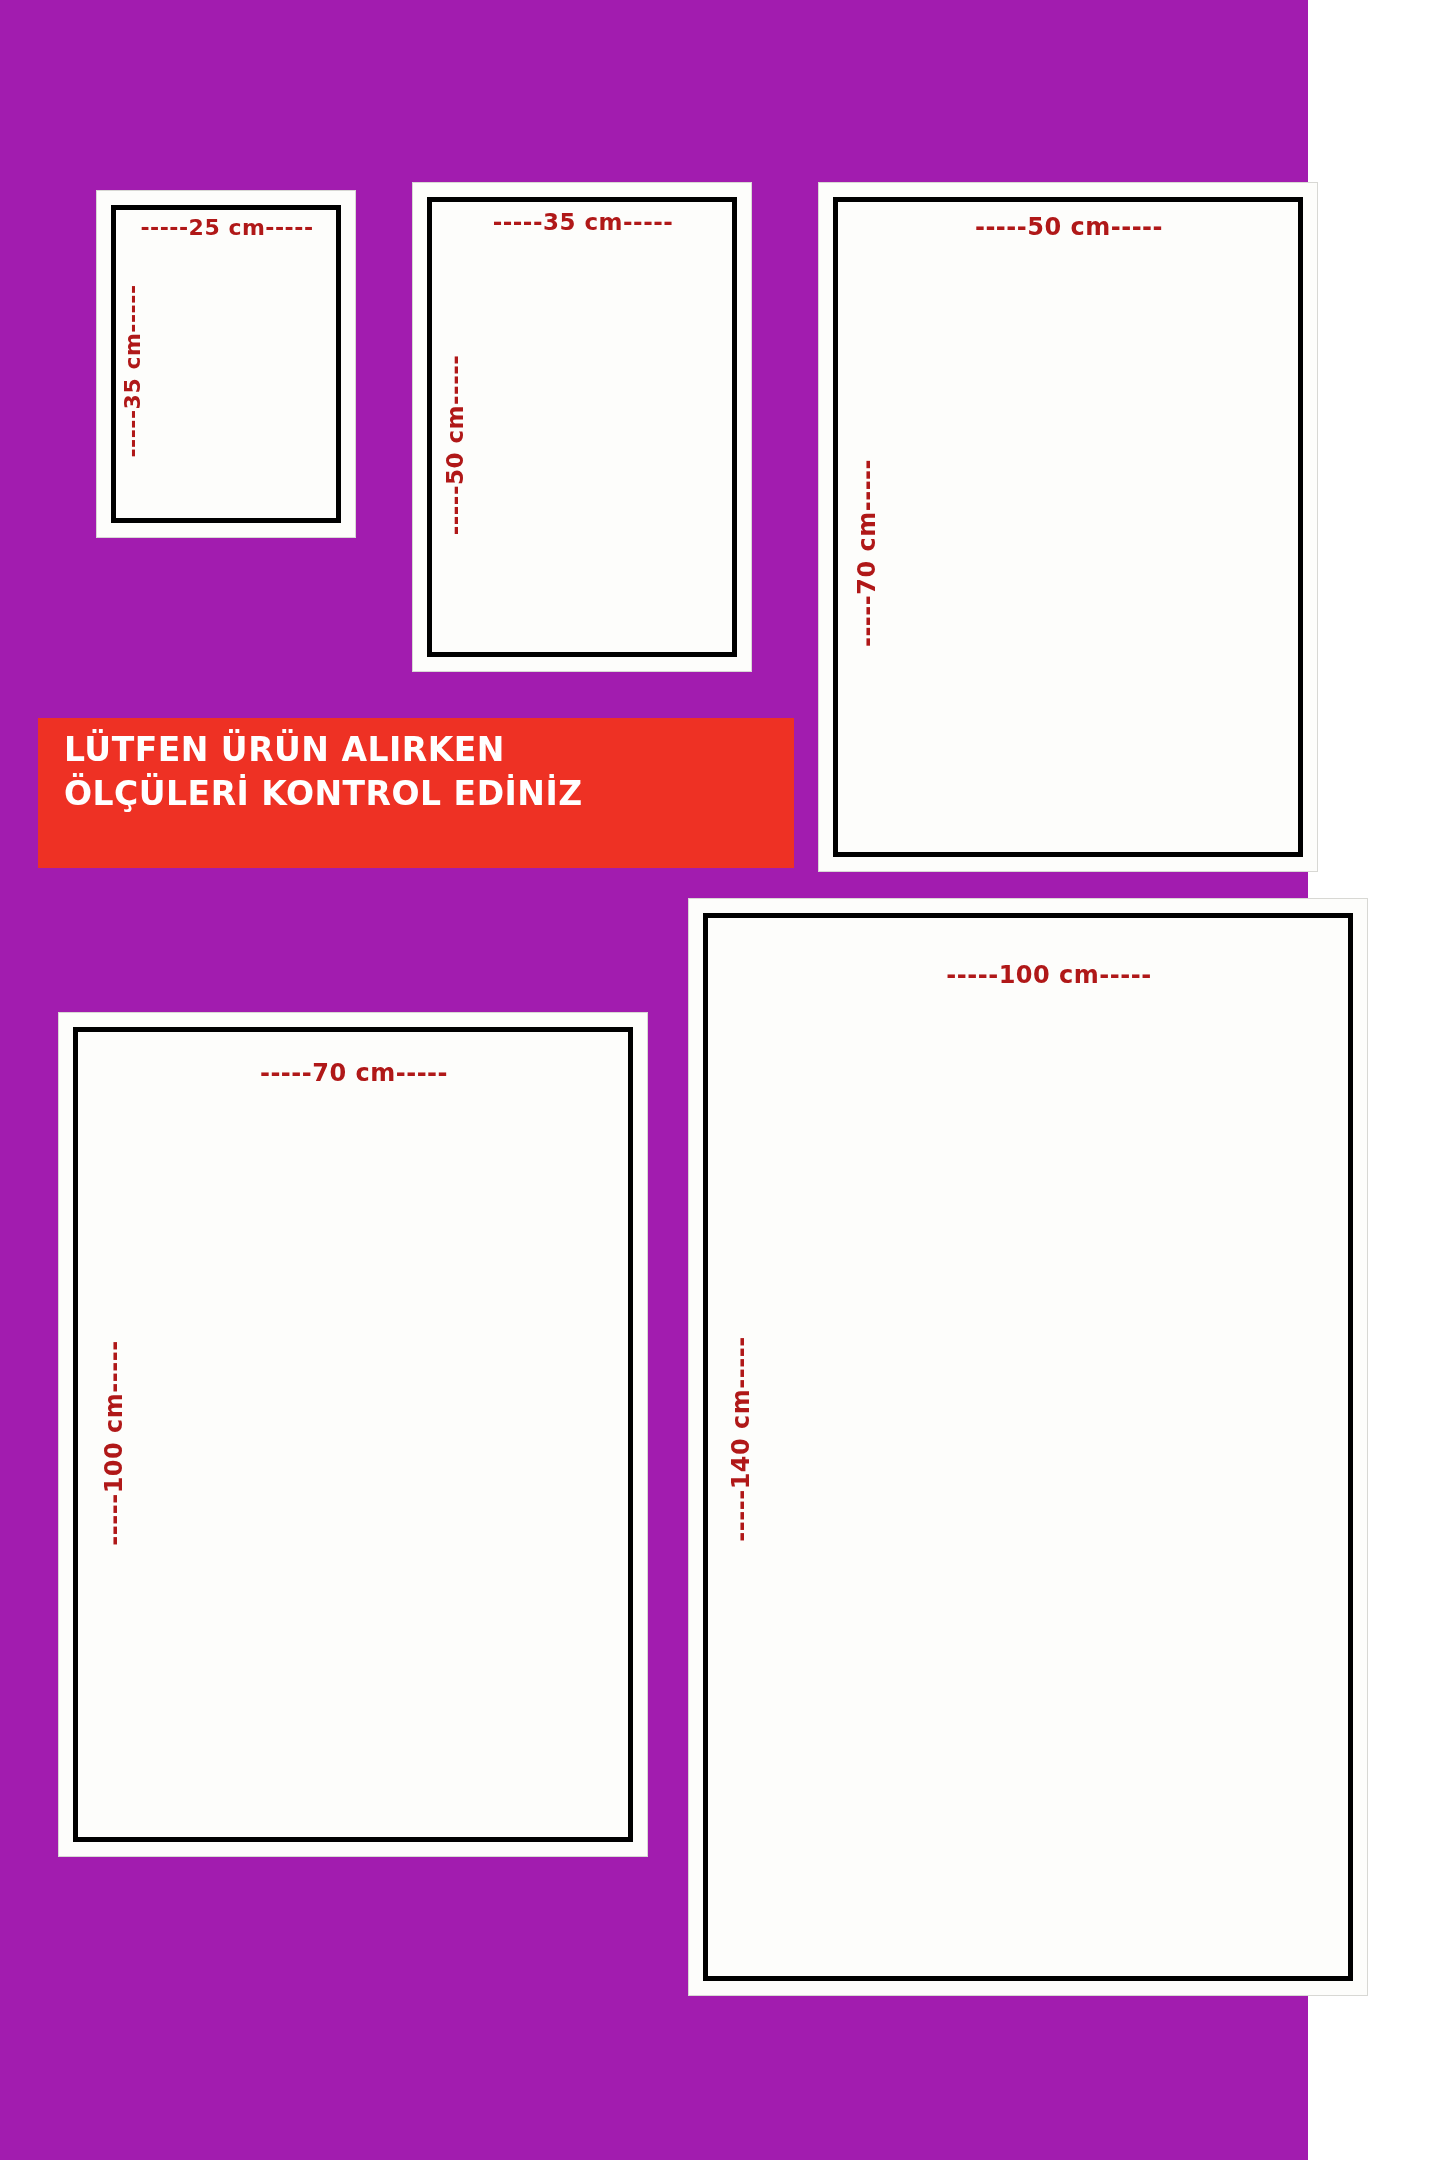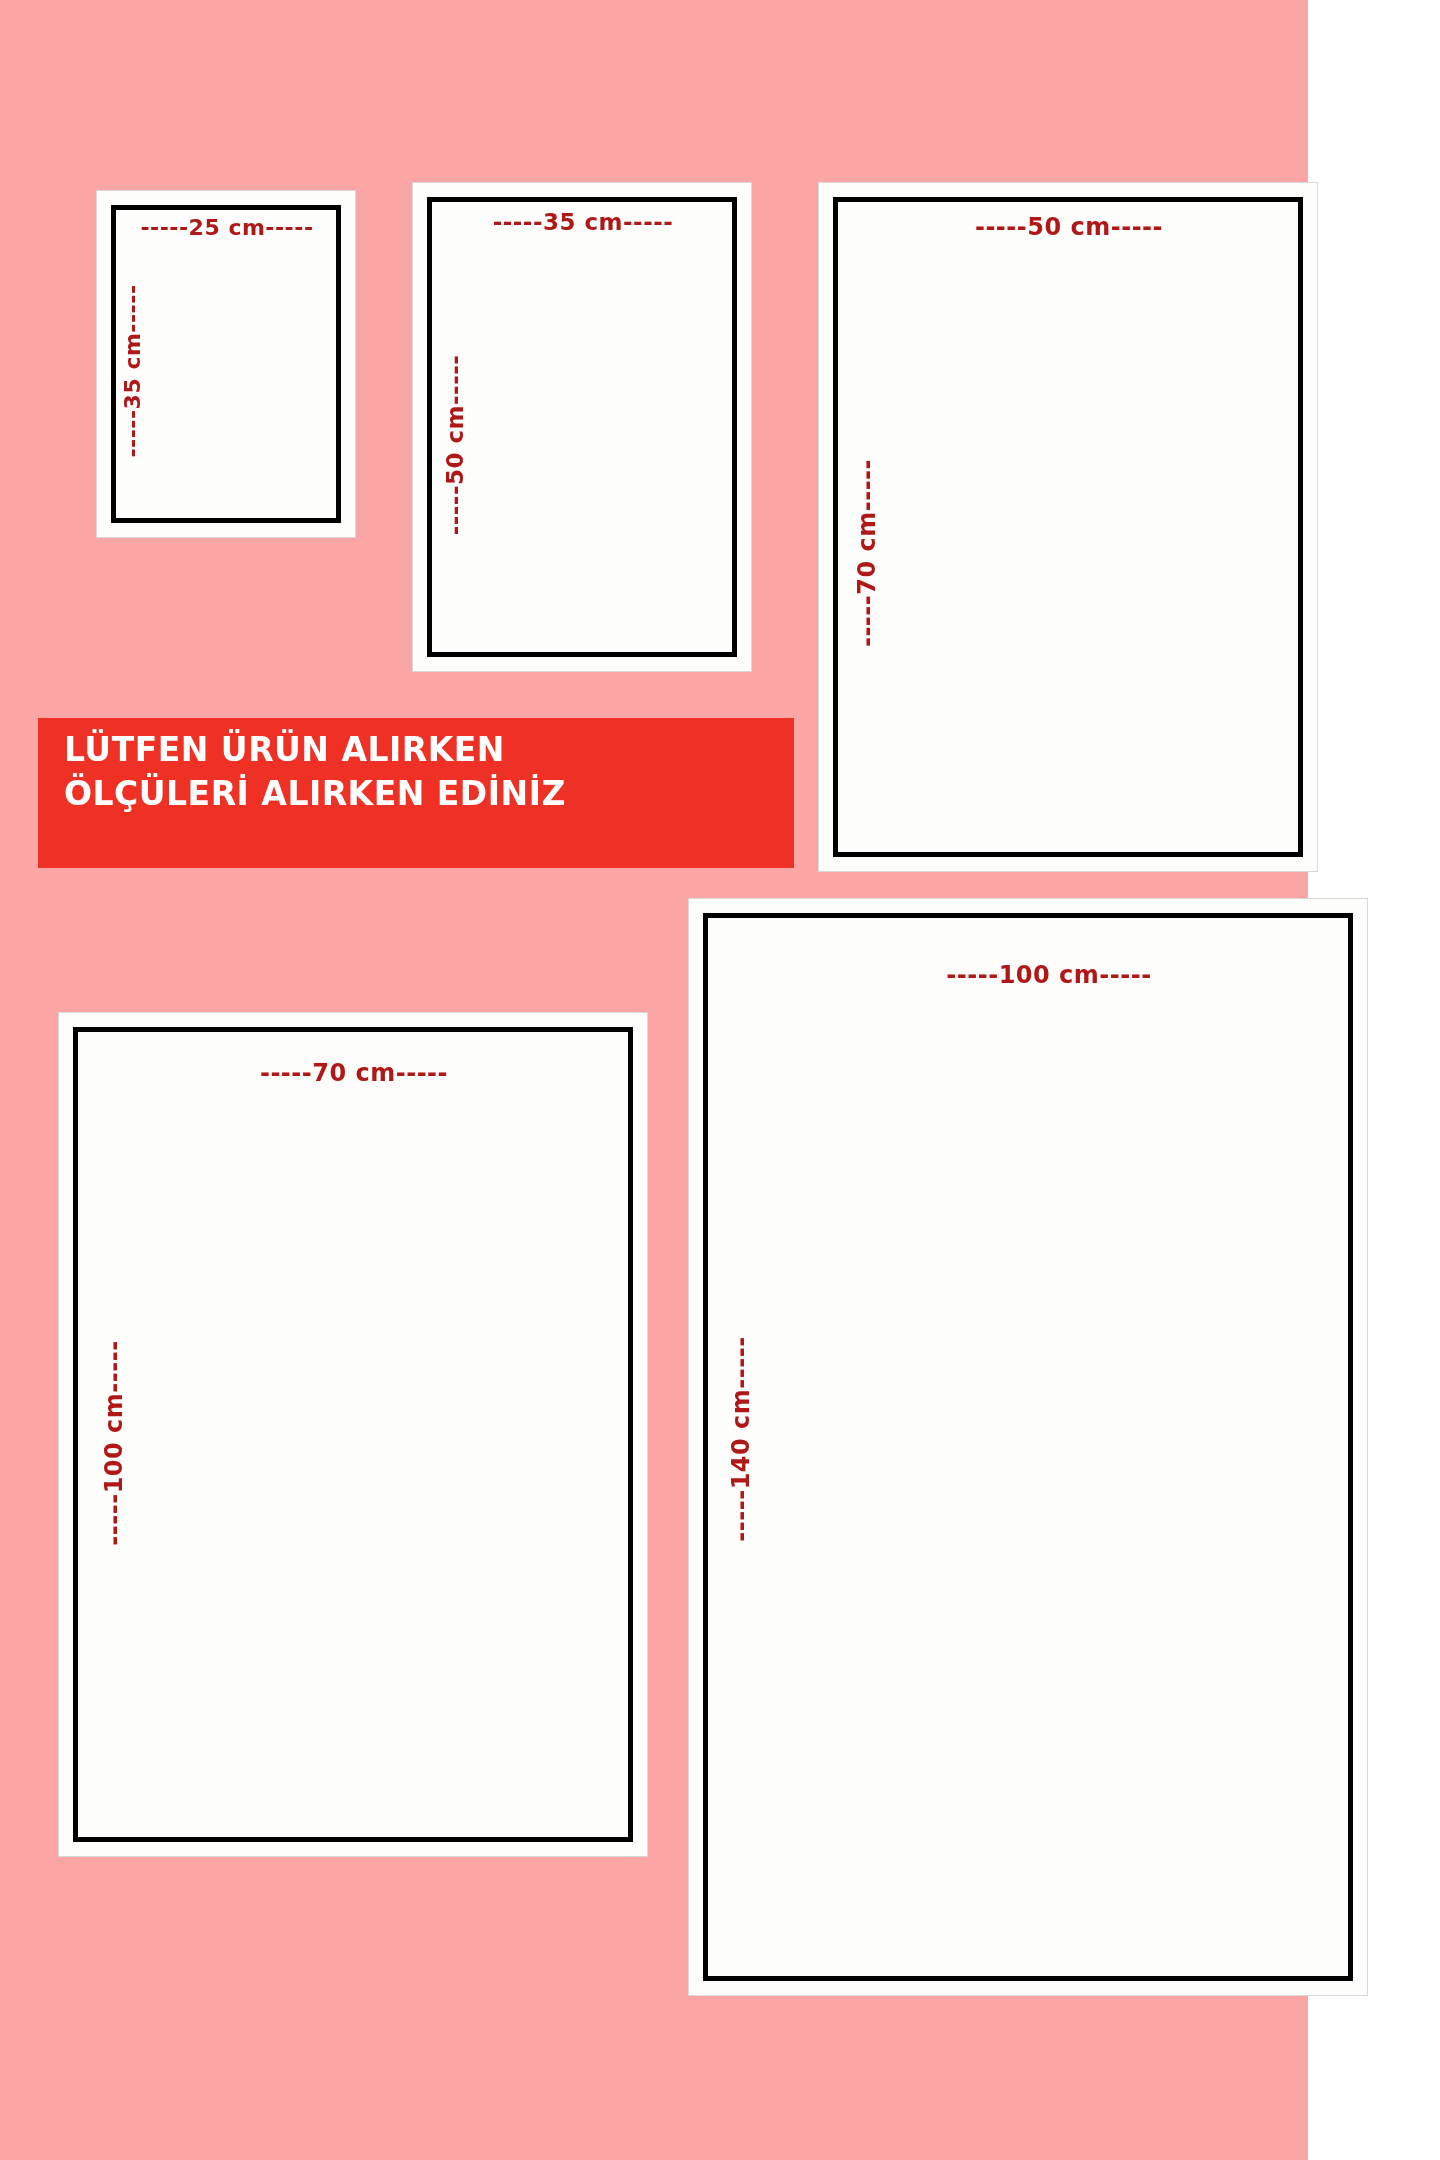--- a/index.html
+++ b/index.html
@@ -14,21 +14,21 @@
     font-family: "DejaVu Sans", sans-serif;
     overflow: hidden;
   }
 
   #canvas {
     position: absolute;
     left: 0;
     top: 0;
     width: 1308px;
     height: 2160px;
-    background: #fca5a5;
+    background: #a21caf;
   }
 
   
   .frame {
     position: absolute;
     box-sizing: border-box;
     background: #fdfdfb;
     border: 1px solid #d8d8d4;
     padding: 14px;
   }
@@ -96,21 +96,21 @@
   </div>
 
   <div class="frame" style="left:818px; top:182px; width:500px; height:690px;">
     <div class="inner"></div>
     <span class="dim dim-h" style="left:250px; top:30px; font-size:24px;">-----50 cm-----</span>
     <span class="dim dim-v" style="left:48px; top:370px; font-size:24px;">-----70 cm-----</span>
   </div>
 
   <div id="warning-banner" style="left:38px; top:718px; width:756px; height:150px;">
     <div class="line">LÜTFEN ÜRÜN ALIRKEN</div>
-    <div class="line">ÖLÇÜLERİ ALIRKEN EDİNİZ</div>
+    <div class="line">ÖLÇÜLERİ KONTROL EDİNİZ</div>
   </div>
 
   <div class="frame" style="left:58px; top:1012px; width:590px; height:845px;">
     <div class="inner"></div>
     <span class="dim dim-h" style="left:295px; top:46px; font-size:24px;">-----70 cm-----</span>
     <span class="dim dim-v" style="left:55px; top:1432px; font-size:24px; top:430px;">-----100 cm-----</span>
   </div>
 
   <div class="frame" style="left:688px; top:898px; width:680px; height:1098px;">
     <div class="inner"></div>

